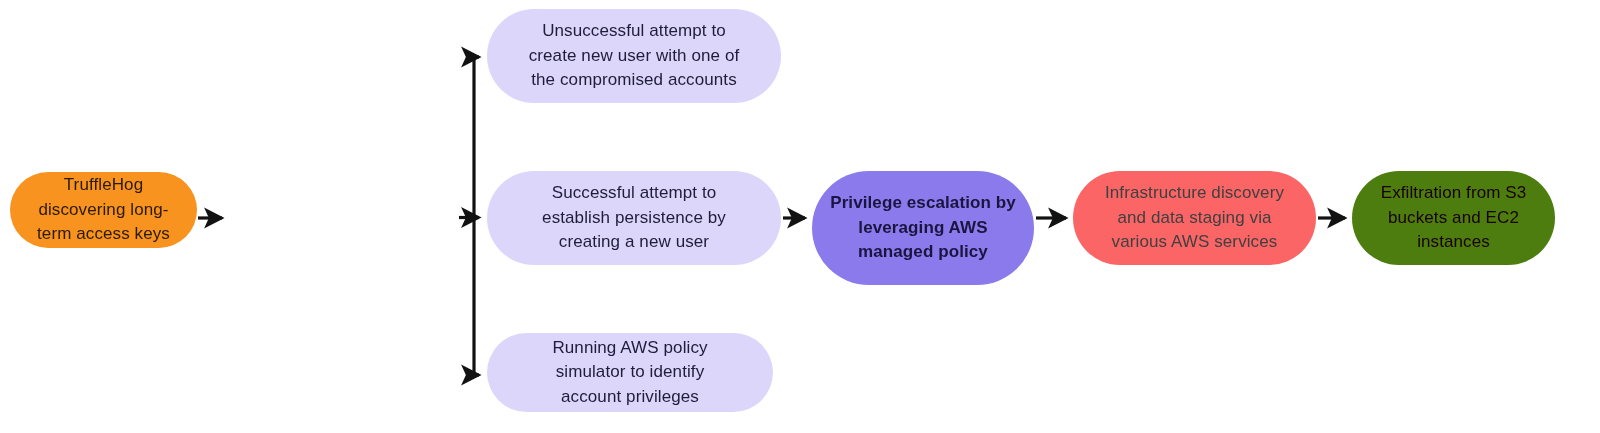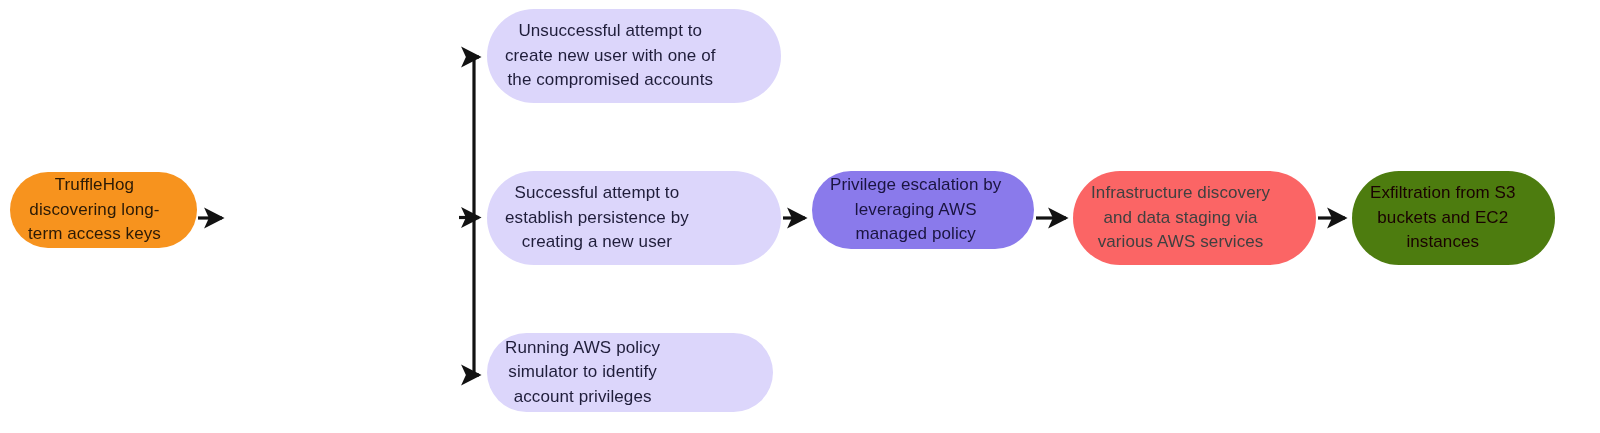--- a/index.html
+++ b/index.html
@@ -24,20 +24,21 @@
     top: 0;
     width: 1600px;
     height: 433px;
     pointer-events: none;
   }
   .node {
     position: absolute;
     box-sizing: border-box;
     display: flex;
     align-items: center;
+    justify-content: center;
     text-align: center;
     border-radius: 999px;
     font-family: "Liberation Sans", sans-serif;
     font-size: 17px;
     line-height: 1.45;
     letter-spacing: 0.1px;
     padding: 4px 18px;
     white-space: pre-line;
     z-index: 2;
   }
@@ -51,21 +52,21 @@
   .c-purple       { background: #8a7aeb; color: #1a1440; }
   .c-salmon       { background: #fb6565; color: #404040; }
   .c-darkred      { background: #4d7c0f; color: #1a0202; }
 
   
   #node-trufflehog        { left: 10px;   top: 172px; width: 187px; height: 76px; }
   #node-valid-accounts    { left: 230px;  top: 172px; width: 228px; height: 92px; }
   #node-unsuccessful-user { left: 487px;  top: 9px;   width: 294px; height: 94px; }
   #node-successful-persist{ left: 487px;  top: 171px; width: 294px; height: 94px; }
   #node-policy-simulator  { left: 487px;  top: 333px; width: 286px; height: 79px; }
-  #node-priv-escalation   { left: 812px;  top: 171px; width: 222px; height: 78px; }
+  #node-priv-escalation   { left: 812px;  top: 171px; width: 222px; height: 114px; font-weight: bold; }
   #node-infra-discovery   { left: 1073px; top: 171px; width: 243px; height: 94px; }
   #node-exfiltration      { left: 1352px; top: 171px; width: 203px; height: 94px; }
 </style>
 </head>
 <body>
 
 <div id="canvas">
 
   <svg id="connectors" viewBox="0 0 1600 433" width="1600" height="433" aria-hidden="true">
     <defs>

